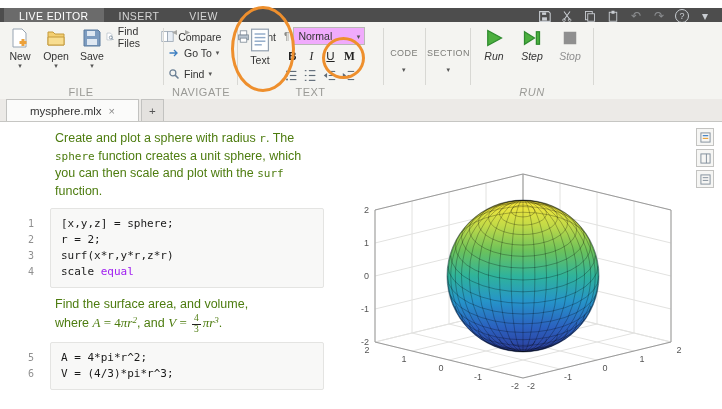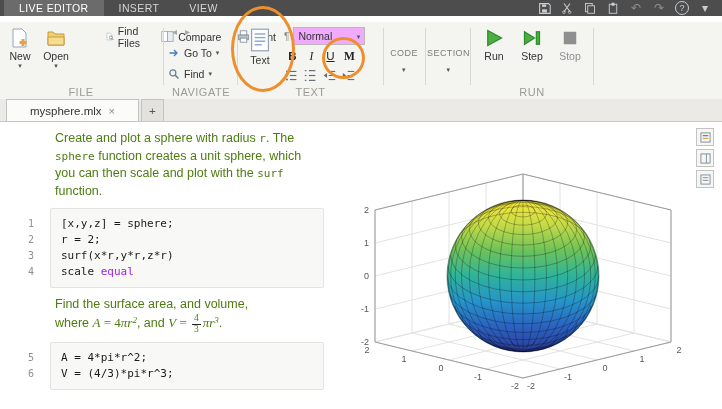--- a/index.html
+++ b/index.html
@@ -1,40 +1,40 @@
 <!DOCTYPE html>
 <html><head>
 <meta charset="utf-8">
 <style>
   html,body{margin:0;padding:0;background:#888;}
   .app{position:relative;width:722px;height:409px;background:#fff;overflow:hidden;
        font-family:"Liberation Sans",sans-serif;-webkit-font-smoothing:antialiased;}
 
   
-  .titlebar{position:absolute;top:0;left:0;right:0;height:16px;background:#4d4d4d;display:flex;align-items:stretch;justify-content:space-between;}
+  .titlebar{position:absolute;top:8px;left:0;right:0;height:16px;background:#4d4d4d;display:flex;align-items:stretch;justify-content:space-between;}
   .tabs{display:flex;margin-left:4px;}
   .ttab{padding:0 15px;font-size:10.5px;letter-spacing:.4px;color:#d6d6d6;display:flex;align-items:center;cursor:default;}
   .ttab.active{background:#6b6b6b;color:#fff;}
   .quick{margin-left:auto;display:flex;align-items:center;gap:9px;padding-right:10px;color:#c9cdd2;font-size:12px;}
   .quick .qi{display:flex;align-items:center;justify-content:center;width:14px;height:14px;}
   .qi.dim{opacity:.5;}
   .helpcirc{width:12px;height:12px;border:1px solid #c9cdd2;border-radius:50%;font-size:9px;line-height:12px;text-align:center;}
 
   
   .ribbon{position:absolute;top:22px;left:0;right:0;height:77px;background:#f4f4f1;border-bottom:1px solid #c6c6c3;}
   .rsec{position:absolute;top:0;bottom:0;}
   .vdiv{position:absolute;top:6px;bottom:14px;width:1px;background:#d8d8d4;}
   .seclabel{position:absolute;bottom:1px;left:0;right:0;text-align:center;font-size:11px;color:#9a9a96;letter-spacing:.5px;}
   .bigbtn{display:flex;flex-direction:column;align-items:center;width:36px;padding-top:4px;font-size:10.5px;color:#333;cursor:default;}
   .bigbtn .lbl{margin-top:2px;}
   .caret{font-size:7px;color:#555;line-height:7px;}
   .minibtn{display:flex;align-items:center;gap:4px;font-size:10.5px;color:#333;height:17px;cursor:default;}
   .sec-file{left:0;width:162px;} .sec-nav{left:164px;width:74px;}
   .sec-text{left:238px;width:145px;} .sec-code{left:384px;width:40px;}
-  .sec-secg{left:426px;width:45px;} .sec-run{left:472px;width:120px;}
+  .sec-secg{left:426px;width:45px;} .sec-run{left:472px;width:120px;font-style:italic;}
   .bigrow{position:absolute;left:2px;top:2px;display:flex;}
   .minis{position:absolute;left:106px;top:6px;display:flex;flex-direction:row;gap:16px;}
   .navarrows{position:absolute;left:8px;top:4px;display:flex;gap:8px;color:#a9a9a6;font-size:10px;}
   .navbtn1{position:absolute;left:4px;top:22px;} .navbtn2{position:absolute;left:4px;top:43px;}
   .stylerow{position:absolute;left:46px;top:5px;display:flex;align-items:center;gap:4px;}
   .combo{border:1px solid #b9b9b6;background:#f0abfc;font-size:10.5px;color:#333;height:16px;display:flex;align-items:center;gap:5px;padding:0 4px;width:62px;}
   .combo .caret{margin-left:auto;}
   .fmtrow{position:absolute;left:46px;top:25px;display:flex;gap:2px;}
   .fmtbtn{width:17px;height:17px;display:flex;align-items:center;justify-content:center;font-size:11.5px;color:#222;cursor:default;}
   .fmt-b{font-weight:bold;}
@@ -143,20 +143,29 @@
             </svg>
           <span class="lbl">New</span>
           <span class="caret">▾</span>
         </div>
         <div class="bigbtn">
           <svg width="20" height="20" viewBox="0 0 20 20">
               <path d="M2 4h5l2 2h9v11H2z" fill="#f3cf72" stroke="#c49a3c"></path>
               <path d="M2 9h16v8H2z" fill="#f8dd90" stroke="#c49a3c"></path>
             </svg>
           <span class="lbl">Open</span>
+          <span class="caret">▾</span>
+        </div>
+        <div class="bigbtn">
+          <svg width="20" height="20" viewBox="0 0 20 20">
+              <path d="M2 2h14l2 2v14H2z" fill="#7d9cc0" stroke="#5a7a9e"></path>
+              <rect x="5" y="11" width="10" height="6" fill="#dfe8f2"></rect>
+              <rect x="5" y="3" width="8" height="5" fill="#dfe8f2"></rect>
+            </svg>
+          <span class="lbl">Save</span>
           <span class="caret">▾</span>
         </div>
       </div>
       <div class="minis">
         <div class="minibtn">
           <svg width="13" height="13" viewBox="0 0 16 16">
               <path d="M2 1h7l3 3v11H2z" fill="#fff" stroke="#97a4b2"></path>
               <circle cx="10" cy="10" r="3.2" fill="none" stroke="#6a7f94" stroke-width="1.4"></circle>
               <line x1="12.3" y1="12.3" x2="15" y2="15" stroke="#6a7f94" stroke-width="1.8"></line>
             </svg>

